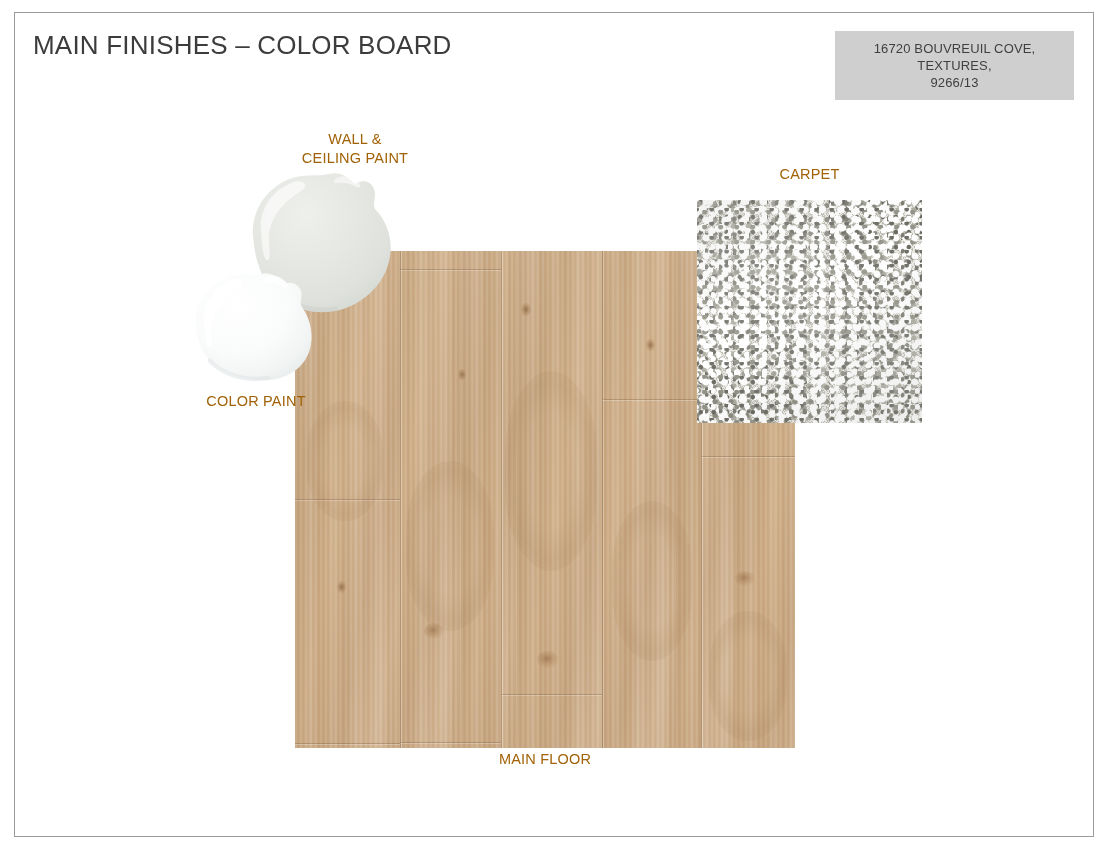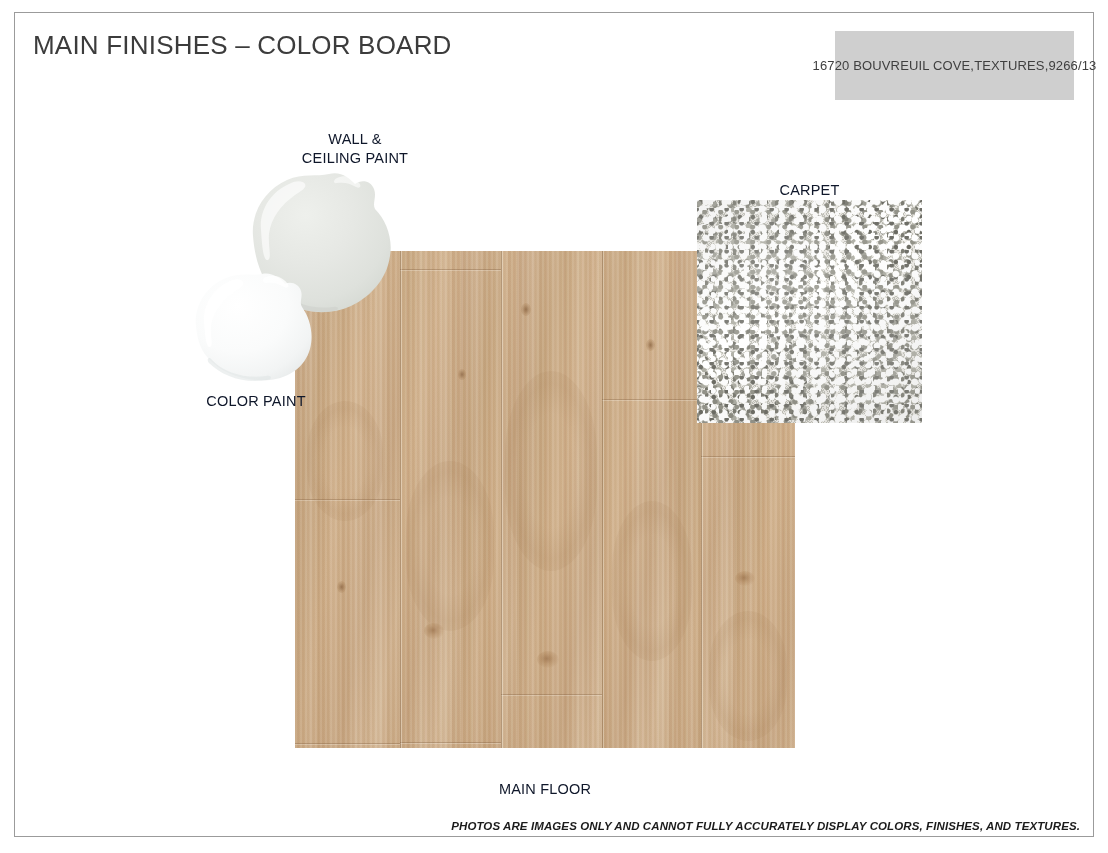--- a/index.html
+++ b/index.html
@@ -42,37 +42,37 @@
   }
   
   .address-plaque {
     position: absolute;
     left: 835px;
     top: 31px;
     width: 239px;
     height: 69px;
     background: #cfcfcf;
     display: flex;
-    flex-direction: row;
+    flex-direction: column;
     align-items: center;
     justify-content: center;
     line-height: 1.33;
   }
   .address-line {
     font-size: 13px;
     color: #3f3f3f;
     letter-spacing: 0.15px;
     white-space: nowrap;
   }
   
   .sample-label {
     position: absolute;
     font-size: 14.5px;
     font-weight: 400;
-    color: #0f172a;
+    color: #a16207;
     letter-spacing: 0.2px;
     text-align: center;
     line-height: 1.28;
     white-space: pre-line;
   }
   
   .floor-wrap {
     position: absolute;
     left: 295px;
     top: 251px;
@@ -283,21 +283,21 @@
     <div class="seam-v" style="left:406px;"></div>
   </div>
 
   <div style="position:absolute; left:795px; top:251px; width:128px; height:172px; background:#ffffff;"></div>
 
   <div class="carpet">
     <div class="carpet-tex"></div>
     <div class="carpet-shade"></div>
   </div>
 
-  <div class="sample-label" style="left:717px; top:181px; width:185px;">CARPET</div>
+  <div class="sample-label" style="left:717px; top:165px; width:185px;">CARPET</div>
 
   <div class="blob" style="left:241px; top:168px; width:154px; height:148px;">
     <svg width="154" height="148" viewBox="0 0 154 148">
       <defs>
         <radialGradient id="wcGrad" cx="38%" cy="30%" r="78%">
           <stop offset="0%" stop-color="#eef0ec"></stop>
           <stop offset="45%" stop-color="#e6e8e4"></stop>
           <stop offset="80%" stop-color="#dee1dc"></stop>
           <stop offset="100%" stop-color="#d5d9d3"></stop>
         </radialGradient>
@@ -348,17 +348,16 @@
                C32,30 23,42 21,56 C20,66 24,76 20,77 C16,78 15,64 14,52 Z" fill="#ffffff" opacity="0.92"></path>
       <path d="M76,7 C84,4 92,7 97,13 C100,16 98,19 94,17 C88,13 82,12 76,13
                C72,13 72,8 76,7 Z" fill="#ffffff" opacity="0.8"></path>
       <path d="M22,90 C34,103 56,109 76,106 C82,105 83,109 77,110
                C54,114 32,106 19,93 C16,89 19,86 22,90 Z" fill="#dfe3e3" opacity="0.55"></path>
     </svg>
   </div>
 
   <div class="sample-label" style="left:181px; top:392px; width:150px;">COLOR PAINT</div>
 
-  <div class="sample-label" style="left:470px; top:750px; width:150px;margin-top:30px;">MAIN FLOOR</div>
-
-  <div class="footer-note">PHOTOS ARE IMAGES ONLY AND CANNOT FULLY ACCURATELY DISPLAY COLORS, FINISHES, AND TEXTURES.</div>
+  <div class="sample-label" style="left:470px; top:750px; width:150px;">MAIN FLOOR</div>
+
 
 </div>
 
 </body></html>

